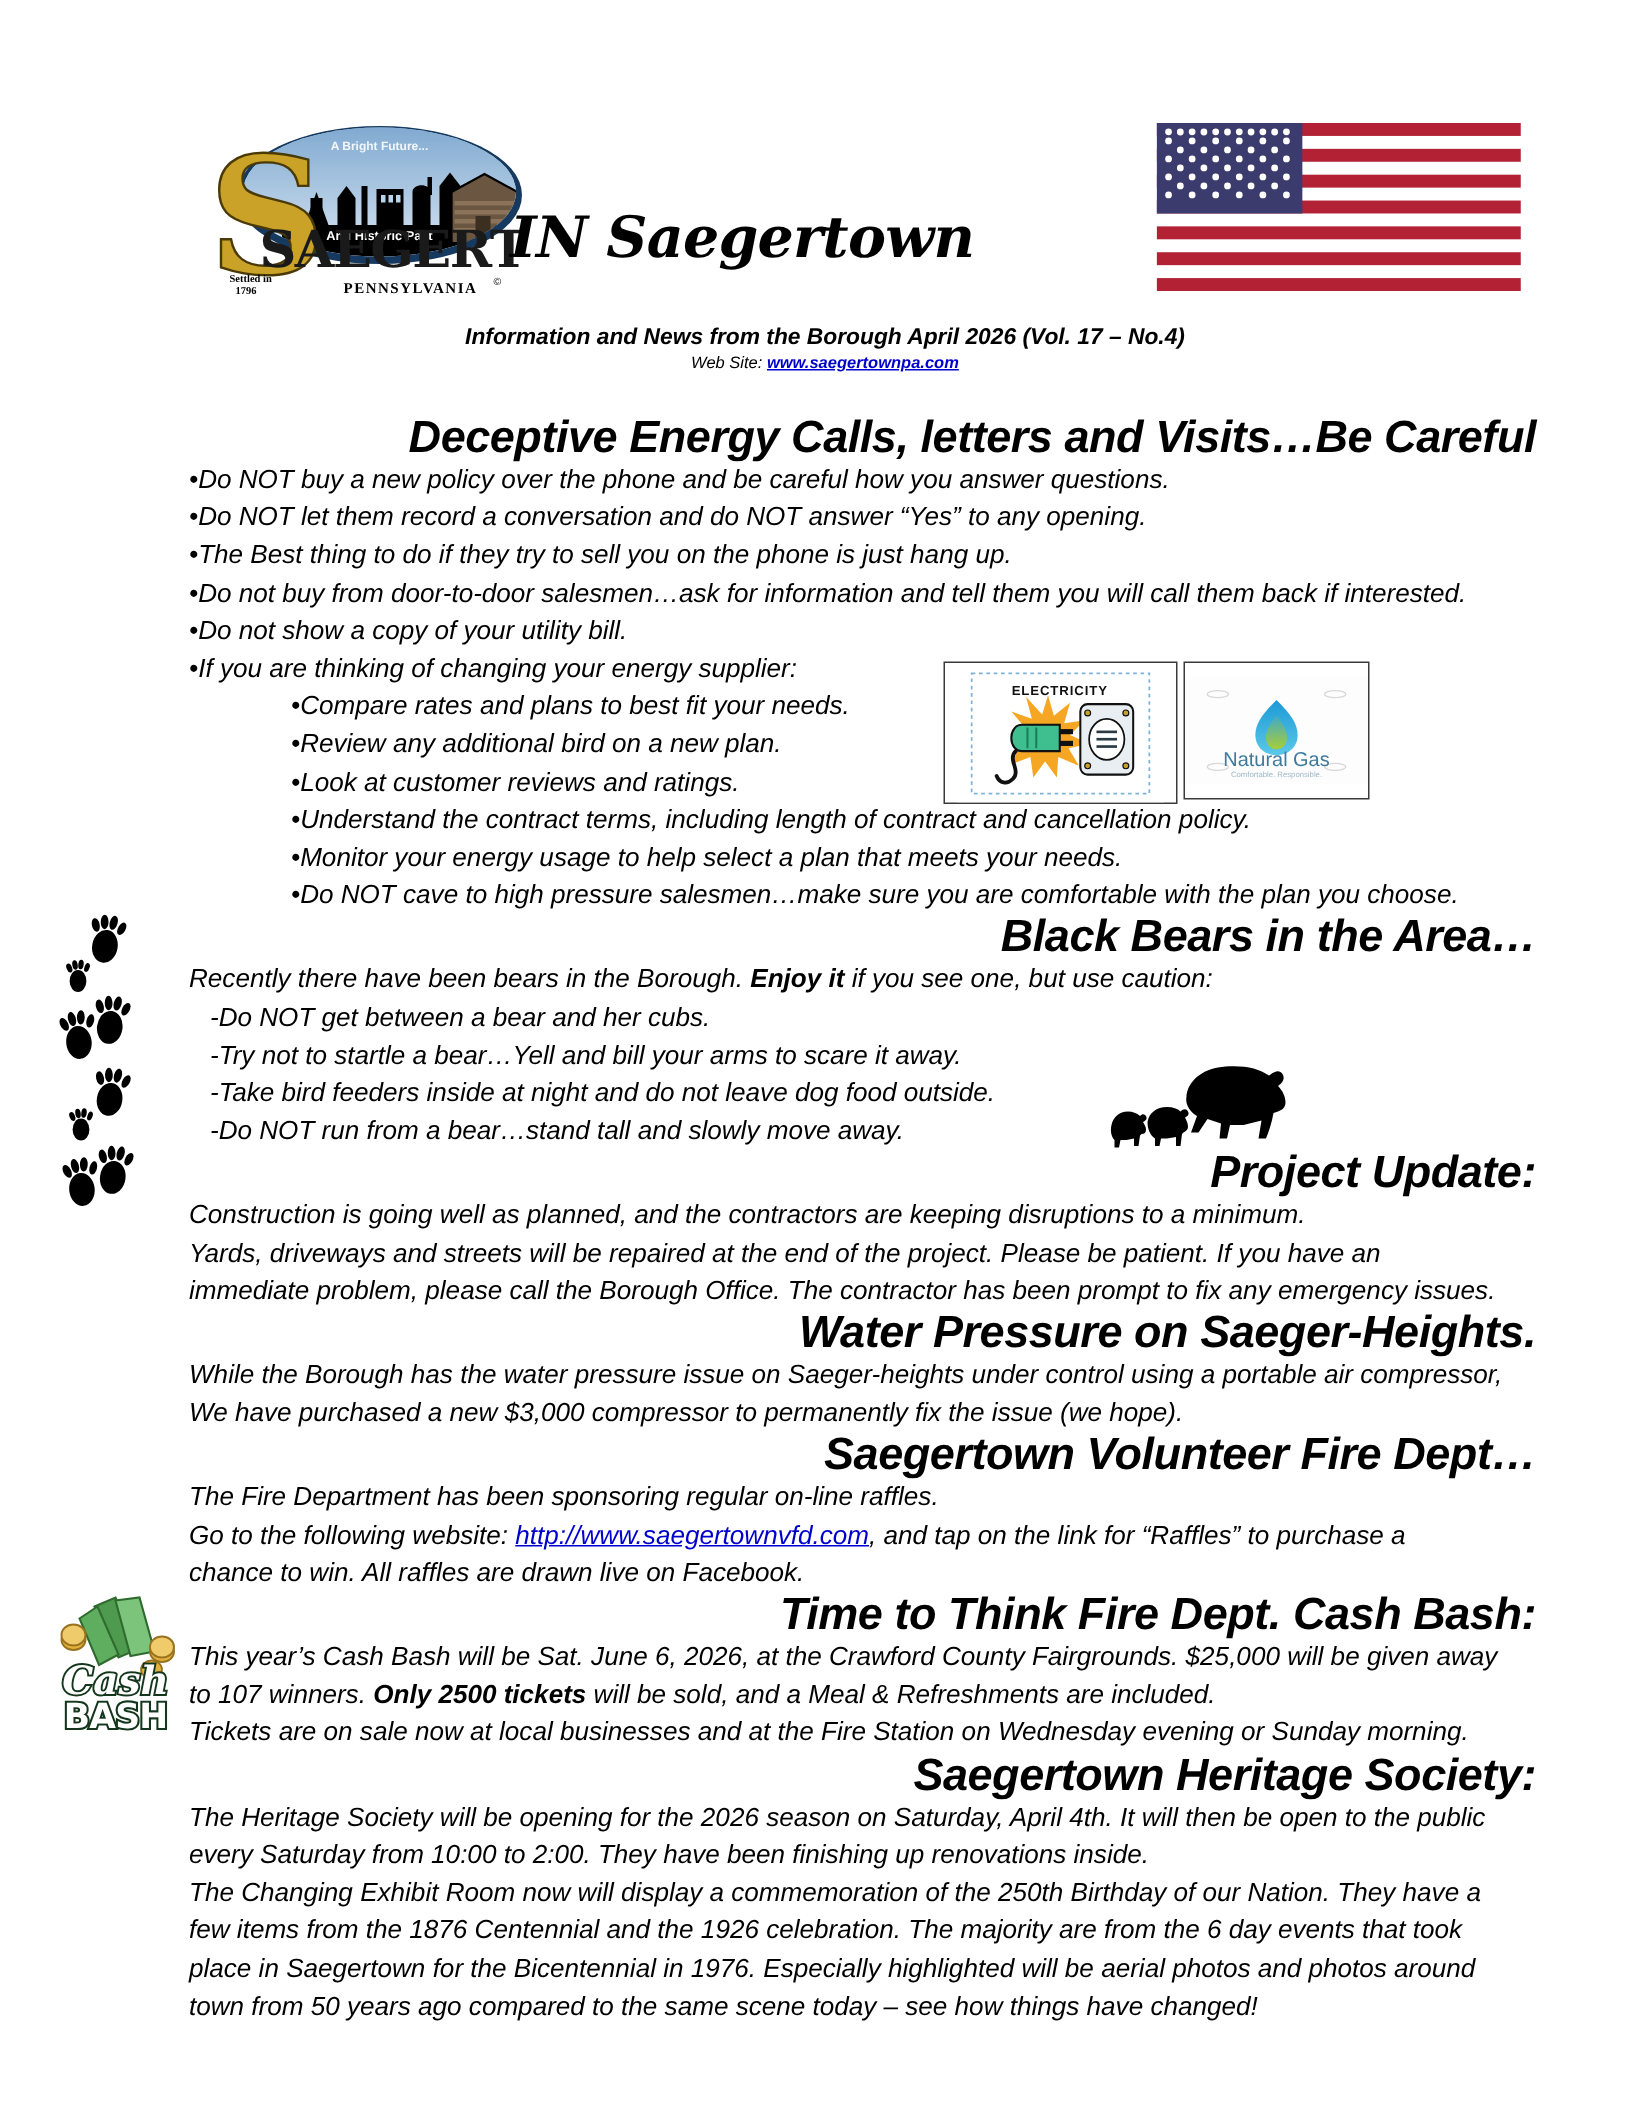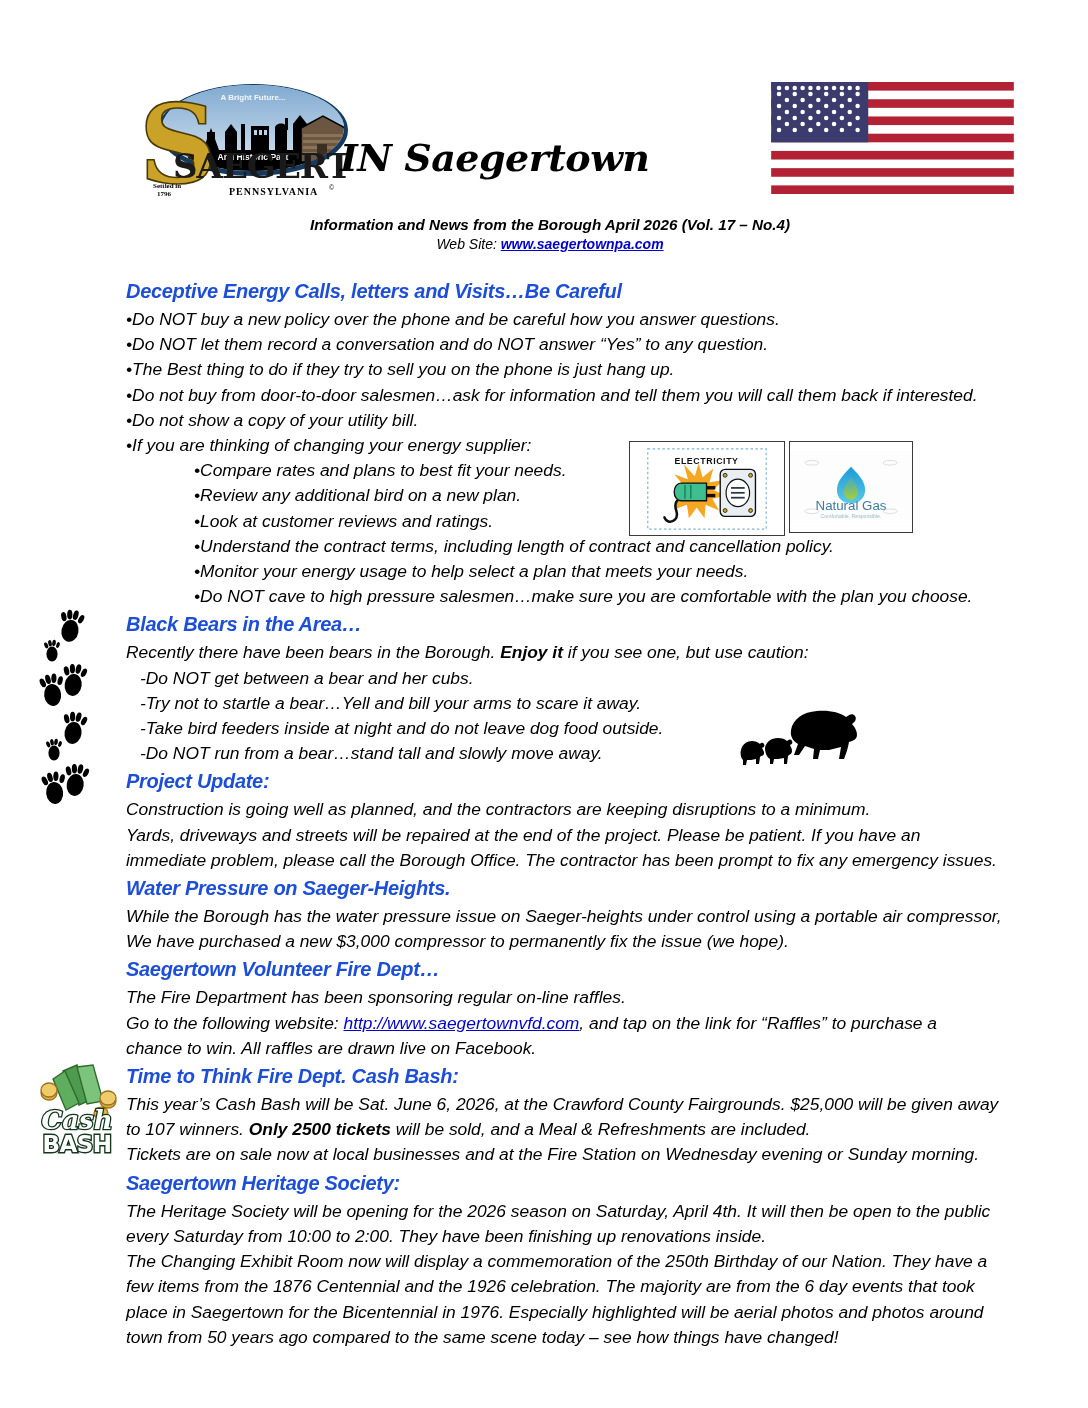--- a/index.html
+++ b/index.html
@@ -63,46 +63,47 @@
     line-height: 21px;
     white-space: nowrap;
   }
   .website-line {
     position: absolute;
     left: 240px; top: 236px;
     width: 620px;
     text-align: center;
     font-family: "Liberation Sans", sans-serif;
     font-style: italic;
-    font-size: 14px;
+    font-size: 11px;
     color: #000;
     white-space: nowrap;
   }
   .weblink {
     color: #0000CC;
     font-weight: bold;
     text-decoration: underline;
   }
 
   
   .content {
     position: absolute;
     left: 126px; top: 276px;
     width: 898px;
   }
   h2.sec {
     margin: 0;
     font-family: "Liberation Sans", sans-serif;
     font-weight: bold;
     font-style: italic;
-    font-size: 20px;
+    font-size: 30px;
     line-height: 31px;
-    color: #1d4ed8;
+    color: #000000;
     letter-spacing: -0.3px;
     white-space: nowrap;
+    text-align: right;
   }
   p.bodyline {
     margin: 0;
     font-family: "Liberation Sans", sans-serif;
     font-style: italic;
     font-size: 17.4px;
     line-height: 25.2px;
     color: #000;
     white-space: nowrap;
   }
@@ -307,21 +308,21 @@
     </div>
     <div class="website-line">
       <span>Web Site: </span><a class="weblink" href="#">www.saegertownpa.com</a>
     </div>
   </div>
 
   <div class="content">
 
     <h2 class="sec">Deceptive Energy Calls, letters and Visits…Be Careful</h2>
     <p class="bodyline">•<span>Do NOT buy a new policy over the phone and be careful how you answer questions.</span></p>
-    <p class="bodyline">•<span>Do NOT let them record a conversation and do NOT answer “Yes” to any question.</span></p>
+    <p class="bodyline">•<span>Do NOT let them record a conversation and do NOT answer “Yes” to any opening.</span></p>
     <p class="bodyline">•<span>The Best thing to do if they try to sell you on the phone is just hang up.</span></p>
     <p class="bodyline">•<span>Do not buy from door-to-door salesmen…ask for information and tell them you will call them back if interested.</span></p>
     <p class="bodyline">•<span>Do not show a copy of your utility bill.</span></p>
     <p class="bodyline">•<span>If you are thinking of changing your energy supplier:</span></p>
     <p class="bodyline bullet2">•<span>Compare rates and plans to best fit your needs.</span></p>
     <p class="bodyline bullet2">•<span>Review any additional bird on a new plan.</span></p>
     <p class="bodyline bullet2">•<span>Look at customer reviews and ratings.</span></p>
     <p class="bodyline bullet2">•<span>Understand the contract terms, including length of contract and cancellation policy.</span></p>
     <p class="bodyline bullet2">•<span>Monitor your energy usage to help select a plan that meets your needs.</span></p>
     <p class="bodyline bullet2">•<span>Do NOT cave to high pressure salesmen…make sure you are comfortable with the plan you choose.</span></p>

